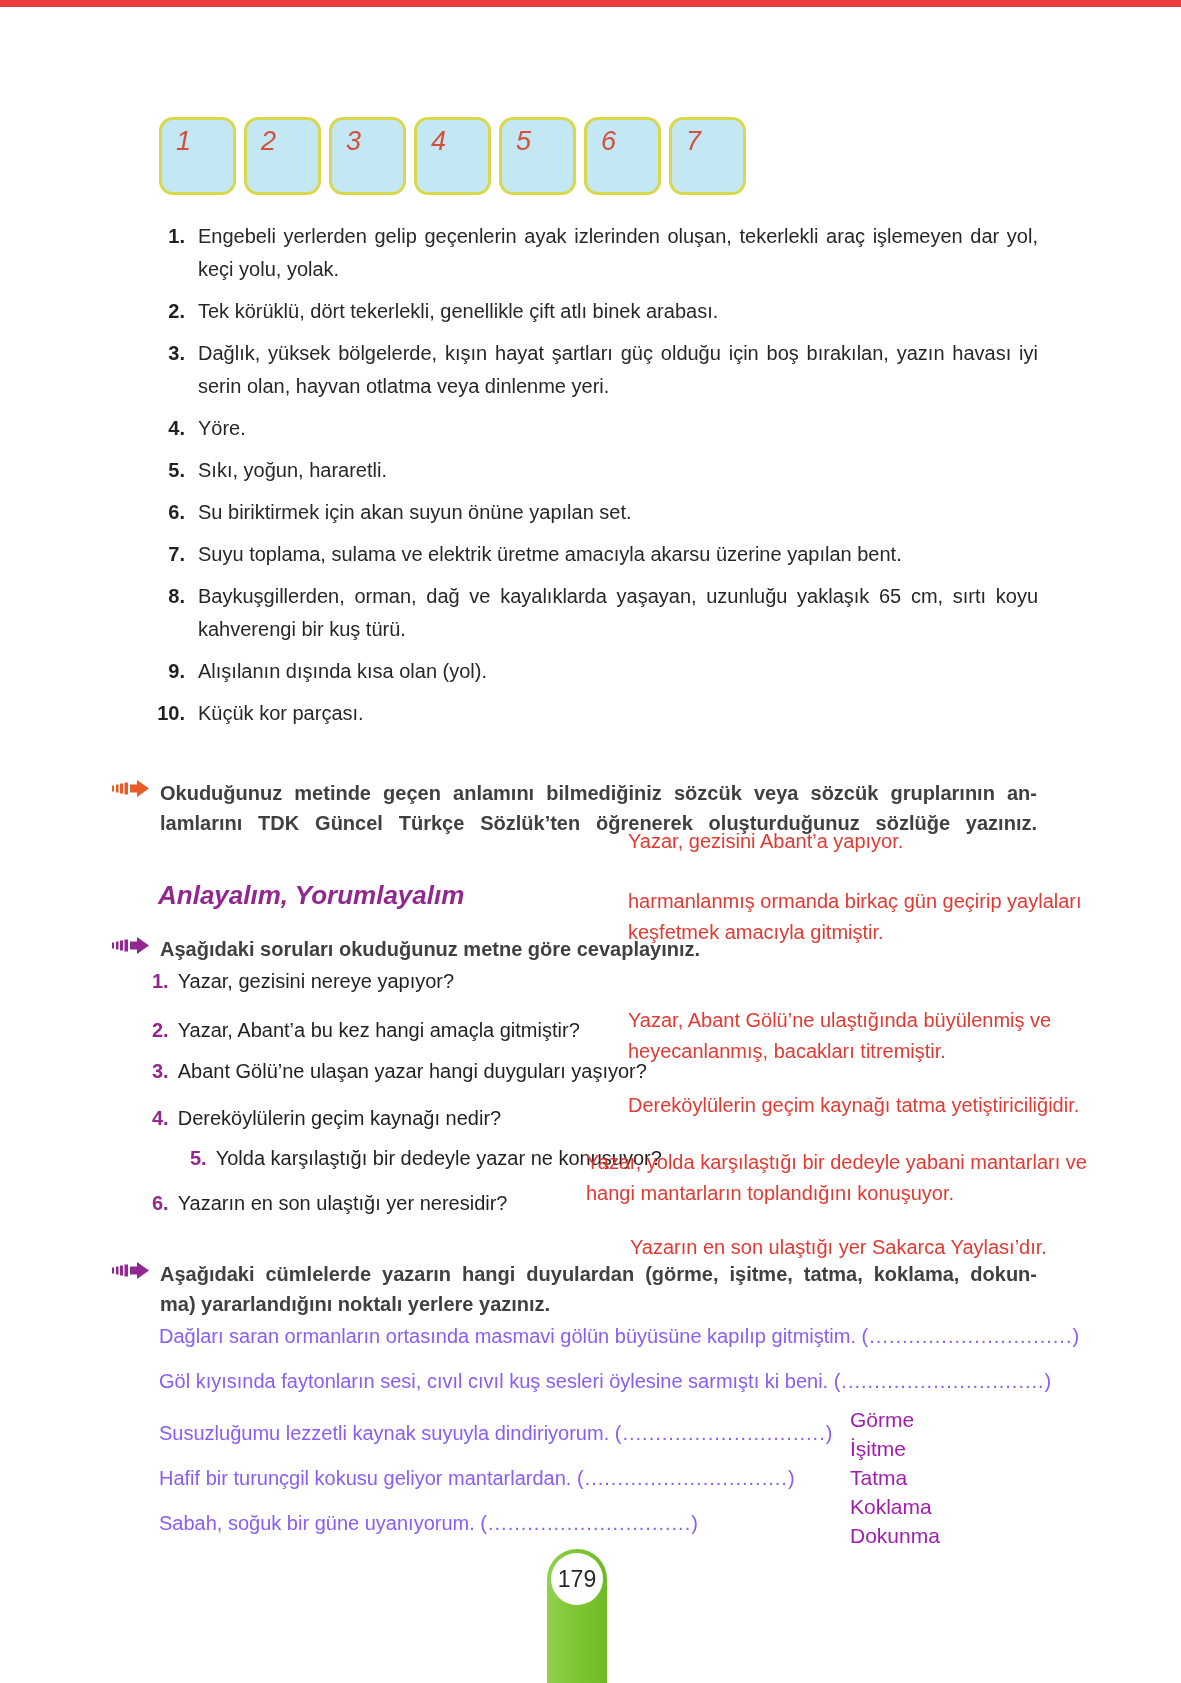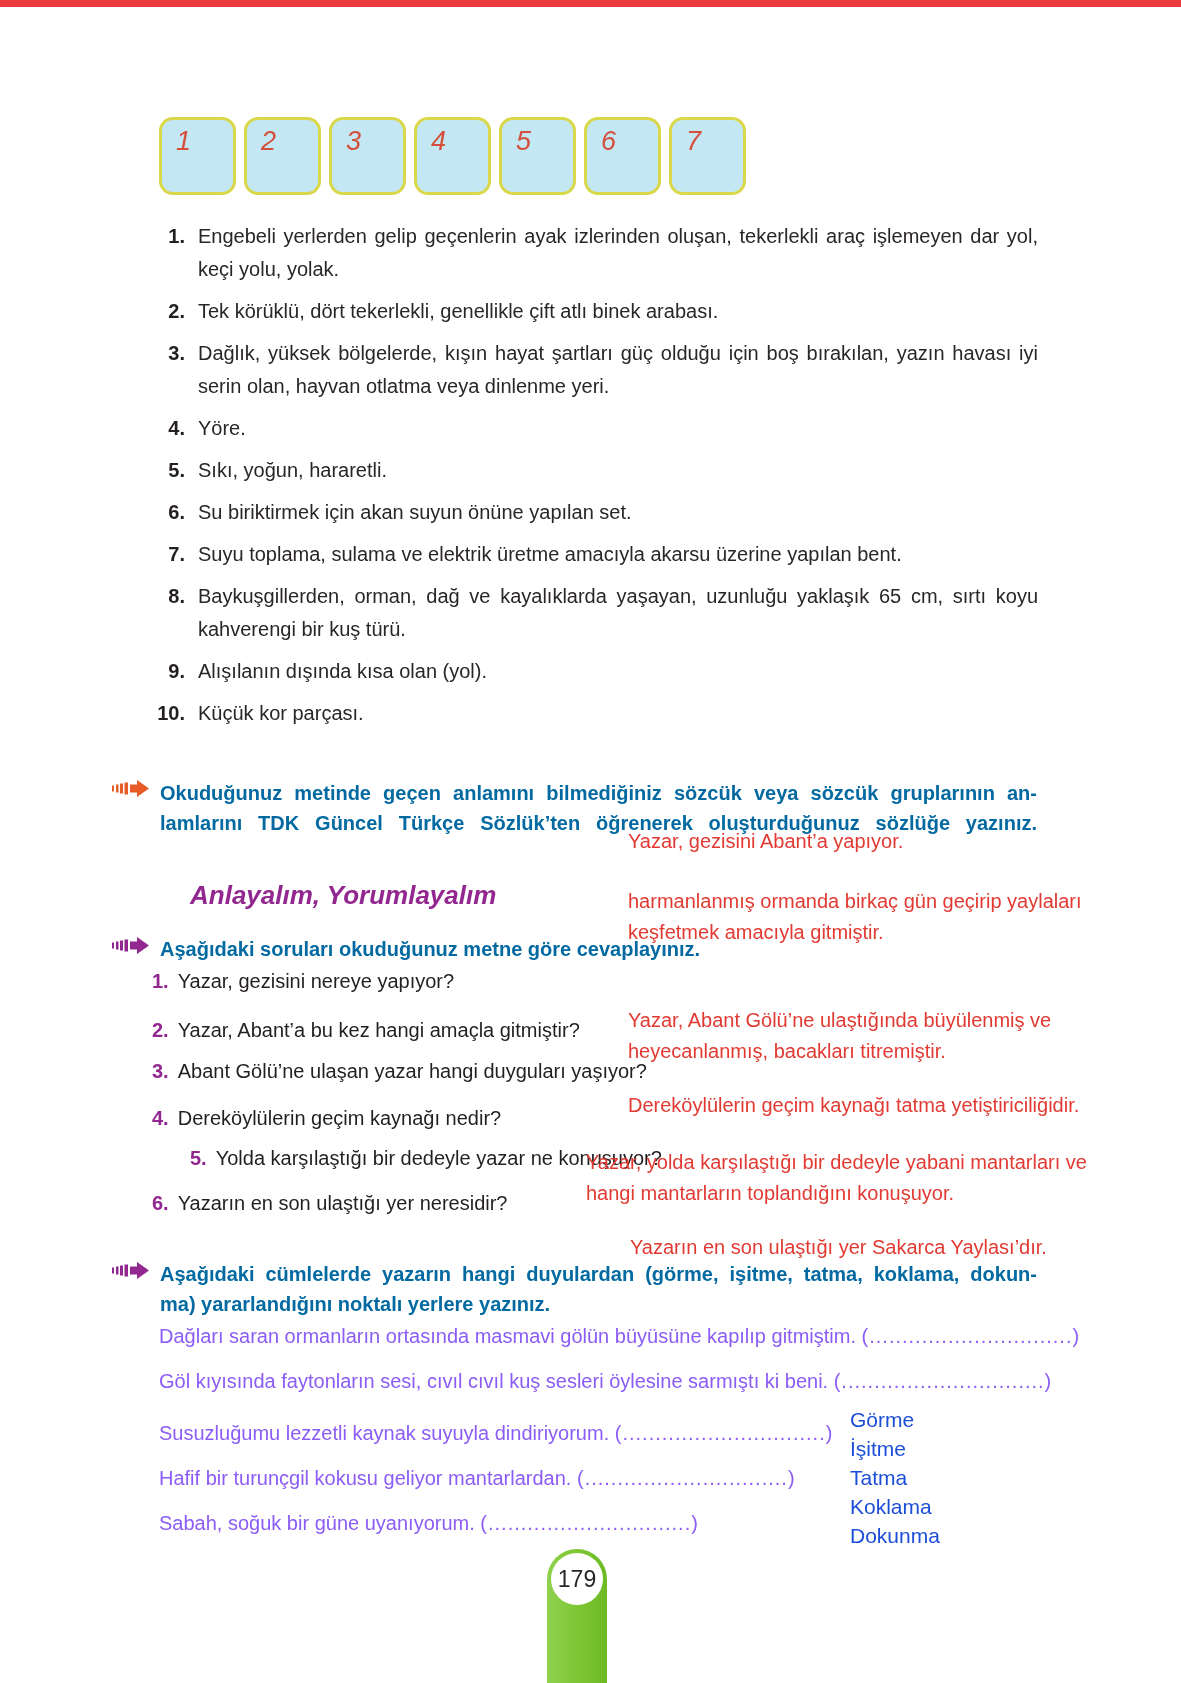--- a/index.html
+++ b/index.html
@@ -17,38 +17,38 @@
   .defs { position:absolute; left:148px; top:220px; width:890px; font-size:20px; color:#2a2627; }
   .def-item { position:relative; padding-left:50px; line-height:33px; margin-bottom:9px; text-align:justify; }
   .def-num { position:absolute; left:0; top:0; width:37px; text-align:right; font-weight:bold; color:#231f20; }
 
   
   .arrow { position:absolute; width:37px; height:17px; }
   .arrow.orange { color:#e85c28; }
   .arrow.purple { color:#92278f; }
 
   
-  .directive { position:absolute; left:160px; width:877px; font-size:20px; font-weight:bold; color:#0369a1; line-height:30px; }
+  .directive { position:absolute; left:160px; width:877px; font-size:20px; font-weight:bold; color:#404040; line-height:30px; }
   .jline { text-align:justify; text-align-last:justify; }
 
   
-  .heading { position:absolute; left:158px; top:880px; font-size:26px; font-weight:bold; font-style:italic; color:#92278f;margin-left:32px; }
+  .heading { position:absolute; left:158px; top:880px; font-size:26px; font-weight:bold; font-style:italic; color:#92278f; }
 
   
   .q { position:absolute; left:152px; font-size:20px; color:#231f20; white-space:nowrap; }
   .q-num { color:#92278f; font-weight:bold; margin-right:9px; }
 
   
   .ans { position:absolute; color:#e23a32; font-size:20px; line-height:31px; white-space:nowrap; }
 
   
   .sentence { position:absolute; left:159px; font-size:20px; color:#8b5cf6; white-space:nowrap; }
   .blank { letter-spacing:1px; }
 
-  .senses { position:absolute; left:850px; top:1405px; color:#1d4ed8; font-size:21px; line-height:29px; }
+  .senses { position:absolute; left:850px; top:1405px; color:#a21caf; font-size:21px; line-height:29px; }
   .senses div { margin:0; }
 
   
   .page-tab { position:absolute; left:547px; top:1549px; width:60px; height:134px;
               border-radius:30px 30px 0 0;
               background:linear-gradient(90deg,#90d14e 0%,#7cc531 55%,#6cbb24 100%); }
   .page-circle { position:absolute; left:4px; top:4px; width:52px; height:52px; border-radius:50%;
                  background:#ffffff; display:flex; align-items:center; justify-content:center;
                  font-size:23px; color:#2a2627; }
 </style>

